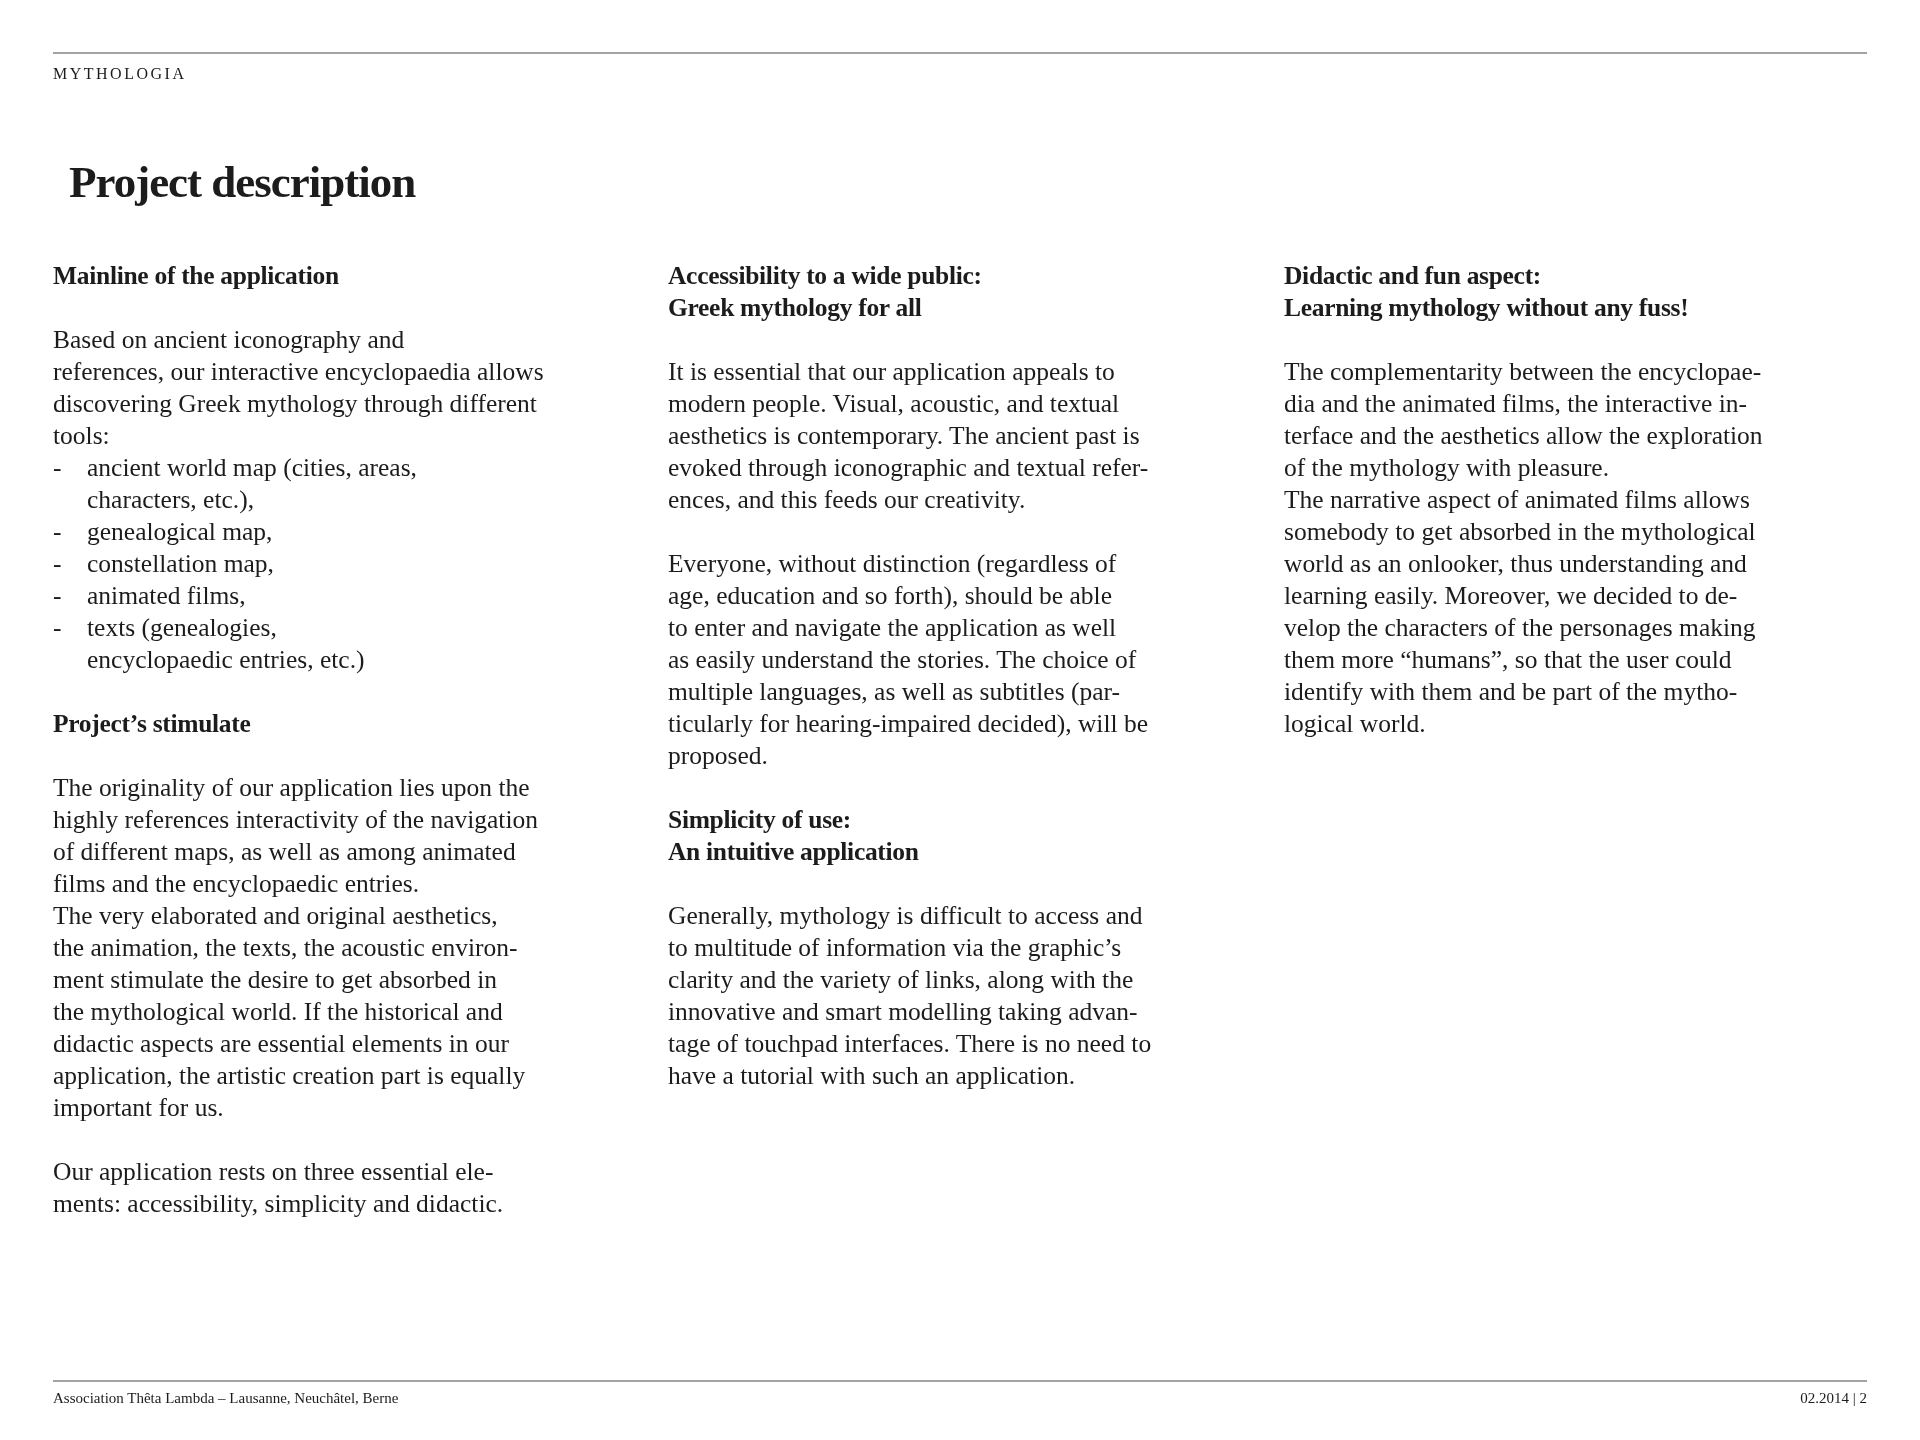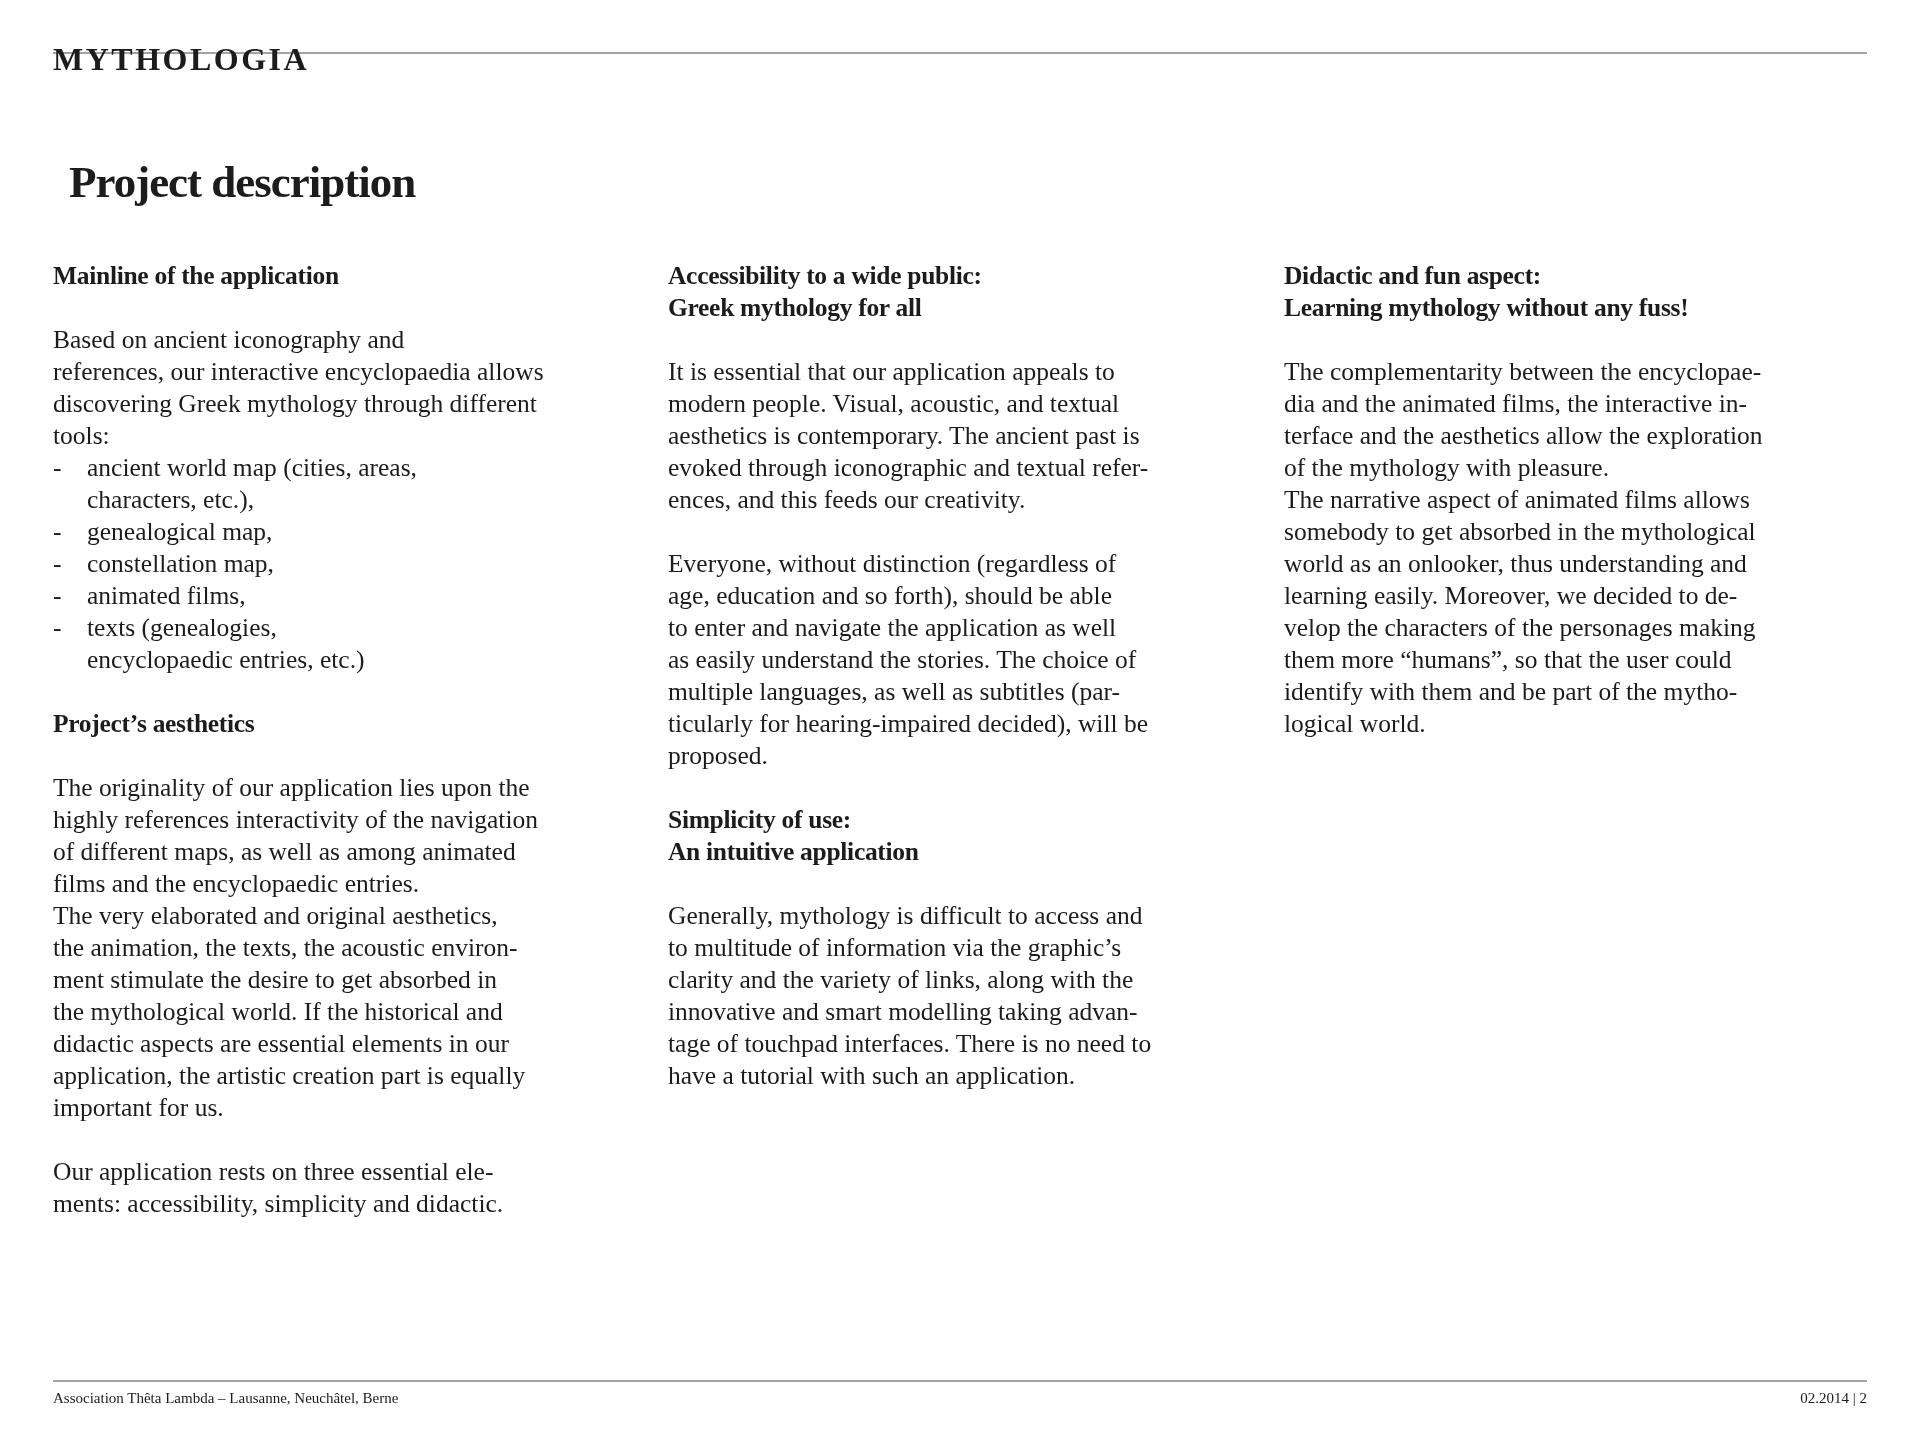--- a/index.html
+++ b/index.html
@@ -5,22 +5,22 @@
   html, body { margin: 0; padding: 0; background: #ffffff; }
   body {
     width: 1920px; height: 1440px; position: relative; overflow: hidden;
     font-family: "Liberation Serif", "DejaVu Serif", serif;
     color: #1c1c1c;
   }
   .rule { position: absolute; left: 53px; width: 1814px; height: 0; border-top: 2px solid #a3a3a3; }
   .rule.top { top: 52px; }
   .rule.bottom { top: 1380px; }
   .brand {
-    position: absolute; left: 53px; top: 45px;
-    font-size: 32px; letter-spacing: 2.5px; font-weight: bold; line-height: 28px;
+    position: absolute; left: 53px; top: 60px;
+    font-size: 16px; letter-spacing: 2.5px; font-weight: normal; line-height: 28px;
   }
   .title {
     position: absolute; left: 53px; top: 140px; margin: 16px;
     font-size: 45px; font-weight: bold; letter-spacing: -1px; line-height: 52px;
   }
   .col { position: absolute; top: 260px; width: 560px; font-size: 25.5px; line-height: 32px; }
   .col.c1 { left: 53px; }
   .col.c2 { left: 668px; }
   .col.c3 { left: 1284px; }
   .col h2 { margin: 0; font-size: 25.5px; font-weight: bold; line-height: 32px; letter-spacing: -0.3px; }
@@ -55,21 +55,21 @@
         <span class="bullet"><span>characters, etc.),</span></span>
         <span class="bullet"><span class="dash">-</span><span>genealogical map,</span></span>
         <span class="bullet"><span class="dash">-</span><span>constellation map,</span></span>
         <span class="bullet"><span class="dash">-</span><span>animated films,</span></span>
         <span class="bullet"><span class="dash">-</span><span>texts (genealogies,</span></span>
         <span class="bullet"><span>encyclopaedic entries, etc.)</span></span>
       </p>
     </section>
     <section class="section">
       <h2>
-        <span class="line">Project’s aesthetics</span>
+        <span class="line">Project’s stimulate</span>
       </h2>
       <p class="block">
         <span class="line">The originality of our application lies upon the</span>
         <span class="line">highly references interactivity of the navigation</span>
         <span class="line">of different maps, as well as among animated</span>
         <span class="line">films and the encyclopaedic entries.</span>
         <span class="line">The very elaborated and original aesthetics,</span>
         <span class="line">the animation, the texts, the acoustic environ-</span>
         <span class="line">ment stimulate the desire to get absorbed in</span>
         <span class="line">the mythological world. If the historical and</span>

